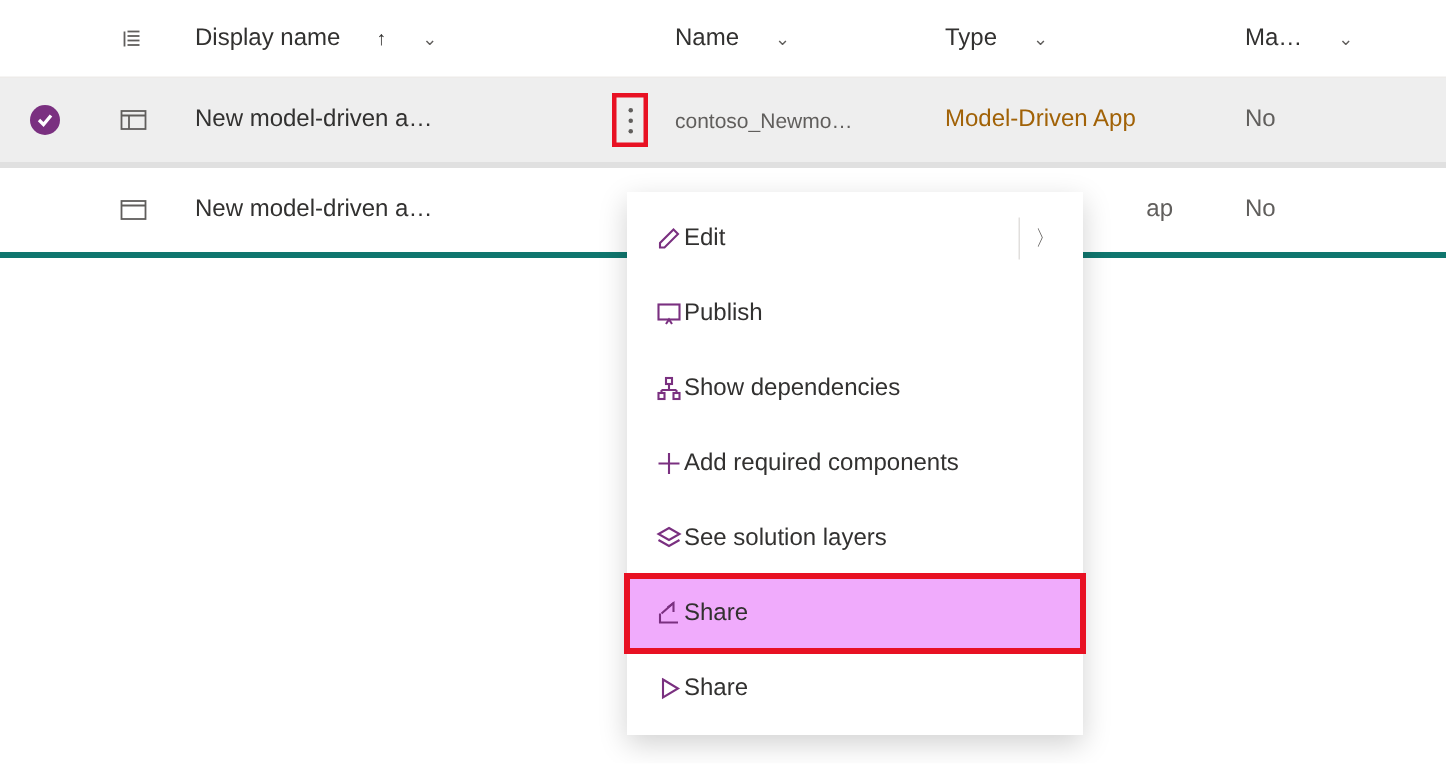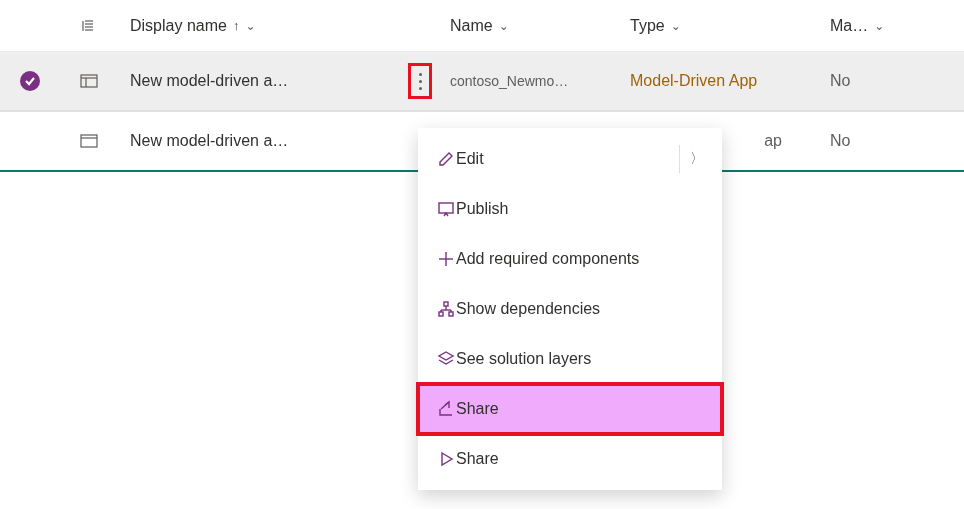--- a/index.html
+++ b/index.html
@@ -20,31 +20,31 @@
     align-items: center;
     height: 52px;
     border-bottom: 1px solid #edebe9;
     padding-left: 20px;
   }
   .data-row {
     display: flex;
     align-items: center;
     height: 60px;
     padding-left: 20px;
-    border-bottom: 2px solid #0f766e;
+    border-bottom: 4px solid #0f766e;
   }
   .data-row.selected { background: #eeeeee; border-bottom-color: #e0e0e0;}
   .col-check { width: 60px; display:flex; align-items:center; }
   .col-layout-icon { width: 50px; display:flex; align-items:center; color:#605e5c;}
   .col-display { width: 260px; display:flex; align-items:center; font-size:16px; color:#323130;}
   .col-actions { width: 60px; display:flex; align-items:center; justify-content:center;}
   .col-name { width: 180px; display:flex; align-items:center; font-size:14px; color:#605e5c;}
   .col-type { width: 200px; display:flex; align-items:center; font-size:16px; color:#a16207;}
   .col-managed { width: 80px; display:flex; align-items:center; font-size:16px; color:#605e5c;}
-  .header-cell { font-size:16px; color:#323130; display:flex; align-items:center; gap:6px;}
+  .header-cell { font-size:16px; color:#323130; display:flex; align-items:center; gap:24px;}
   .header-cell .label { white-space:nowrap; overflow:hidden; text-overflow:ellipsis;}
   .chev { font-size:12px; color:#605e5c;}
   .sort-up { font-size:13px; color:#323130;}
   .selected-check {
     width:20px; height:20px; border-radius:50%;
     background:#7a3080; display:flex; align-items:center; justify-content:center;
   }
   .selected-check svg { width:12px; height:12px; stroke:#fff; stroke-width:2.2; fill:none;}
   .ellipsis { white-space:nowrap; overflow:hidden; text-overflow:ellipsis; max-width:100%;}
   .more-btn {
@@ -187,43 +187,43 @@
       <svg viewBox="0 0 18 18">
           <rect x="2" y="3" width="14" height="10"></rect>
           <path d="M7 16l2-3 2 3"></path>
         </svg>
     </span>
     <span>Publish</span>
   </div>
   <div class="menu-item">
     <span class="icon">
       <svg viewBox="0 0 18 18">
-          <line x1="9" y1="2" x2="9" y2="16"></line>
-          <line x1="2" y1="9" x2="16" y2="9"></line>
-        </svg>
-    </span>
-    <span>Add required components</span>
-  </div>
-  <div class="menu-item">
-    <span class="icon">
-      <svg viewBox="0 0 18 18">
           <rect x="7" y="2" width="4" height="4"></rect>
           <rect x="2" y="12" width="4" height="4"></rect>
           <rect x="12" y="12" width="4" height="4"></rect>
           <line x1="9" y1="6" x2="9" y2="10"></line>
           <line x1="4" y1="12" x2="4" y2="10"></line>
           <line x1="14" y1="12" x2="14" y2="10"></line>
           <line x1="4" y1="10" x2="14" y2="10"></line>
         </svg>
     </span>
     <span>Show dependencies</span>
   </div>
   <div class="menu-item">
     <span class="icon">
       <svg viewBox="0 0 18 18">
+          <line x1="9" y1="2" x2="9" y2="16"></line>
+          <line x1="2" y1="9" x2="16" y2="9"></line>
+        </svg>
+    </span>
+    <span>Add required components</span>
+  </div>
+  <div class="menu-item">
+    <span class="icon">
+      <svg viewBox="0 0 18 18">
           <polygon points="9,2 16,6 9,10 2,6"></polygon>
           <polyline points="2,10 9,14 16,10"></polyline>
         </svg>
     </span>
     <span>See solution layers</span>
   </div>
   <div class="menu-item hover" style="position:relative;">
     <span class="icon">
       <svg viewBox="0 0 18 18">
           <path d="M3 9v6h12"></path>

